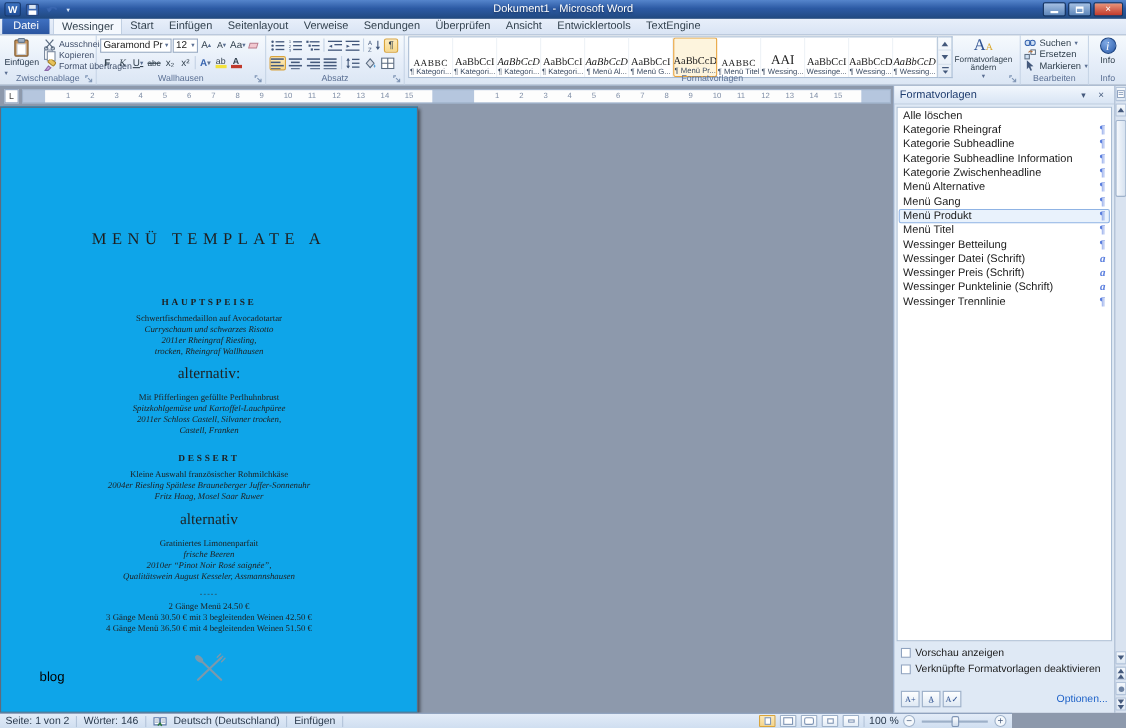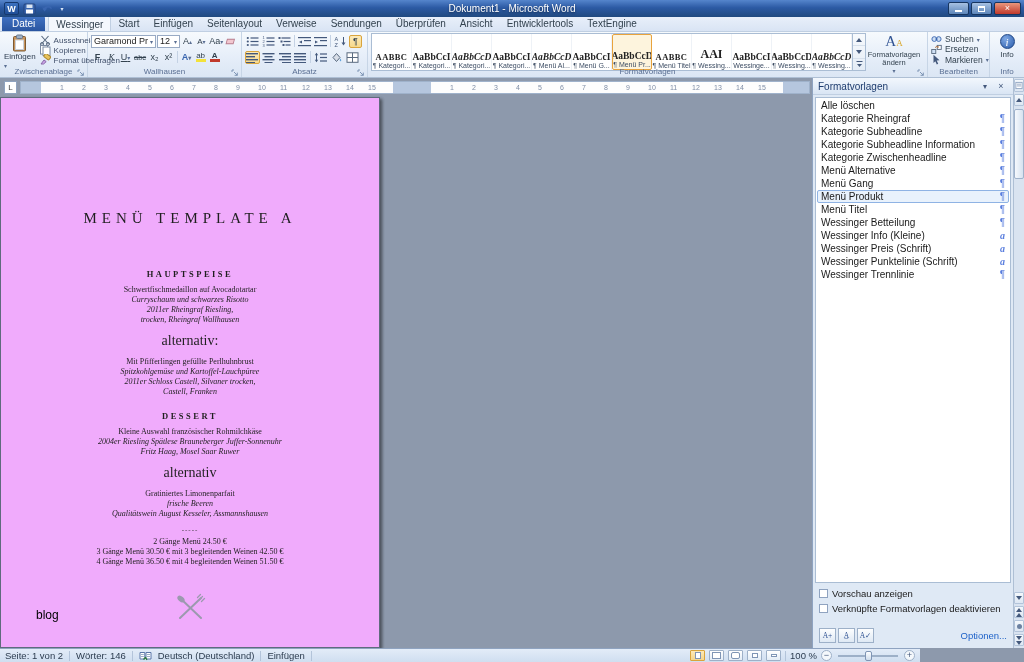--- a/index.html
+++ b/index.html
@@ -53,21 +53,21 @@
   .bold{font-weight:bold;}
   .ital{font-style:italic;font-family:"Liberation Serif",serif;}
   .undl{text-decoration:underline;}
   .strike{text-decoration:line-through;font-size:7.5px;}
   .ic{display:inline-flex;align-items:center;justify-content:center;}
 
   
   .styles-body{display:flex;height:38px;}
   .gallery{display:flex;border:1px solid #aabdd4;background:#fff;height:38px;overflow:hidden;}
   .gitem{width:40px;display:flex;flex-direction:column;align-items:center;justify-content:flex-end;border-right:1px solid #eef2f7;padding-bottom:1px;overflow:hidden;}
-  .gprev{font-family:"Liberation Serif",serif;font-size:9.5px;height:20px;display:flex;align-items:flex-end;white-space:nowrap;color:#222;font-weight:bold;}
+  .gprev{font-family:"Liberation Serif",serif;font-size:9.5px;height:20px;display:flex;align-items:flex-end;white-space:nowrap;color:#222;}
   .gprev.caps{font-size:8.5px;letter-spacing:.4px;}
   .gprev.italic{font-style:italic;}
   .gprev.big{font-size:12px;}
   .glab{font-size:7px;color:#3c4c63;white-space:nowrap;}
   .gitem.sel{border:1px solid #e8a33d;border-radius:2px;background:#fdf4dd;}
   .galscroll{width:13px;display:flex;flex-direction:column;border:1px solid #aabdd4;border-left:none;background:linear-gradient(#f7fafd,#e4ecf6);}
   .galbtn{flex:1;display:flex;align-items:center;justify-content:center;border-bottom:1px solid #d6e0ec;}
   .galbtn:last-child{border-bottom:none;}
   .change-styles{width:56px;display:flex;flex-direction:column;align-items:center;font-size:7.5px;color:#33424f;padding-top:1px;text-align:center;line-height:8px;}
   .bigA{font-family:"Liberation Serif",serif;font-size:15px;color:#2f5292;line-height:15px;}
@@ -80,21 +80,21 @@
   .icirc{width:15px;height:15px;border-radius:50%;background:radial-gradient(circle at 35% 30%,#7fa9e4,#2b5cab);color:#fff;font-family:"Liberation Serif",serif;font-style:italic;font-size:11px;display:flex;align-items:center;justify-content:center;border:1px solid #1d4584;}
 
   
   .workspace{position:absolute;top:78px;left:0;width:1024px;height:570px;}
   .docarea{position:absolute;left:0;top:0;width:812px;height:570px;background:#8d99ac;overflow:hidden;}
   .ruler{position:absolute;left:0;top:3px;width:812px;height:13px;}
   .rband{position:absolute;left:20px;right:2px;top:0;height:13px;background:#b5c6de;border:1px solid #9fb2cb;}
   .rzone{position:absolute;top:1px;height:11px;background:#fdfdfd;}
   .rnum{position:absolute;top:3px;font-size:7px;color:#7e8da6;line-height:7px;}
   .tabsel{position:absolute;left:4px;top:0;width:13px;height:13px;background:#fff;border:1px solid #8fa3bf;font-size:8px;color:#444;display:flex;align-items:center;justify-content:center;}
-  .page{position:absolute;top:19px;width:380px;height:551px;background:#f0abfc;border:1px solid #5f6b7d;box-shadow:2px 2px 3px rgba(0,0,0,.28);}
+  .page{position:absolute;top:19px;width:380px;height:551px;background:#0ea5e9;border:1px solid #5f6b7d;box-shadow:2px 2px 3px rgba(0,0,0,.28);}
   .menu{position:absolute;inset:0;text-align:center;font-family:"Liberation Serif","DejaVu Serif",serif;color:#1f1f1f;padding-top:112px;overflow:hidden;}
   .l-title{font-size:15px;letter-spacing:5px;margin-bottom:42px;font-weight:normal;}
   .l-cat{font-size:7.5px;font-weight:bold;letter-spacing:1.5px;line-height:10px;}
   .l-head{font-size:8.5px;font-weight:bold;letter-spacing:2.5px;margin:14px 0 6px;}
   .l-n,.l-i{font-size:8px;line-height:10px;}
   .l-i{font-style:italic;}
   .l-alt{font-size:14px;margin:8px 0;}
   .l-sep{font-size:7px;letter-spacing:1px;margin:7px 0 3px;color:#333;}
   .cutlery{position:absolute;bottom:24px;left:50%;transform:translateX(-50%);opacity:.85;}
   .watermark{position:absolute;left:36px;top:530px;font-size:12px;color:#000000;z-index:3;}
@@ -649,20 +649,21 @@
             <div class="l-i">Spitzkohlgemüse und Kartoffel-Lauchpüree</div>
             <div class="l-i">2011er Schloss Castell, Silvaner trocken,</div>
             <div class="l-i">Castell, Franken</div>
             <div class="l-head">DESSERT</div>
             <div class="l-n">Kleine Auswahl französischer Rohmilchkäse</div>
             <div class="l-i">2004er Riesling Spätlese Brauneberger Juffer-Sonnenuhr</div>
             <div class="l-i">Fritz Haag, Mosel Saar Ruwer</div>
             <div class="l-alt">alternativ</div>
             <div class="l-n">Gratiniertes Limonenparfait</div>
             <div class="l-i">frische Beeren</div>
+            <div class="l-i">2010er “Pinot Noir Rosé saignée”,</div>
             <div class="l-i">Qualitätswein August Kesseler, Assmannshausen</div>
             <div class="l-sep">-----</div>
             <div class="l-n">2 Gänge Menü 24.50 €</div>
             <div class="l-n">3 Gänge Menü 30.50 €  mit 3 begleitenden Weinen 42.50 €</div>
             <div class="l-n">4 Gänge Menü 36.50 €  mit 4 begleitenden Weinen 51.50 €</div>
           </div>
         <svg class="cutlery" width="34" height="30" viewBox="0 0 34 30">
           <g stroke="#8e97a2" stroke-width="2" stroke-linecap="round">
             <line x1="7" y1="5" x2="28" y2="25"></line>
             <line x1="28" y1="5" x2="7" y2="25"></line>
@@ -722,21 +723,21 @@
           </div>
           <div class="sitem">
             <span class="sname">Menü Titel</span>
             <span class="smark">¶</span>
           </div>
           <div class="sitem">
             <span class="sname">Wessinger Betteilung</span>
             <span class="smark">¶</span>
           </div>
           <div class="sitem">
-            <span class="sname">Wessinger Info (Kleine)</span>
+            <span class="sname">Wessinger Datei (Schrift)</span>
             <span class="smark char">a</span>
           </div>
           <div class="sitem">
             <span class="sname">Wessinger Preis (Schrift)</span>
             <span class="smark char">a</span>
           </div>
           <div class="sitem">
             <span class="sname">Wessinger Punktelinie (Schrift)</span>
             <span class="smark char">a</span>
           </div>

